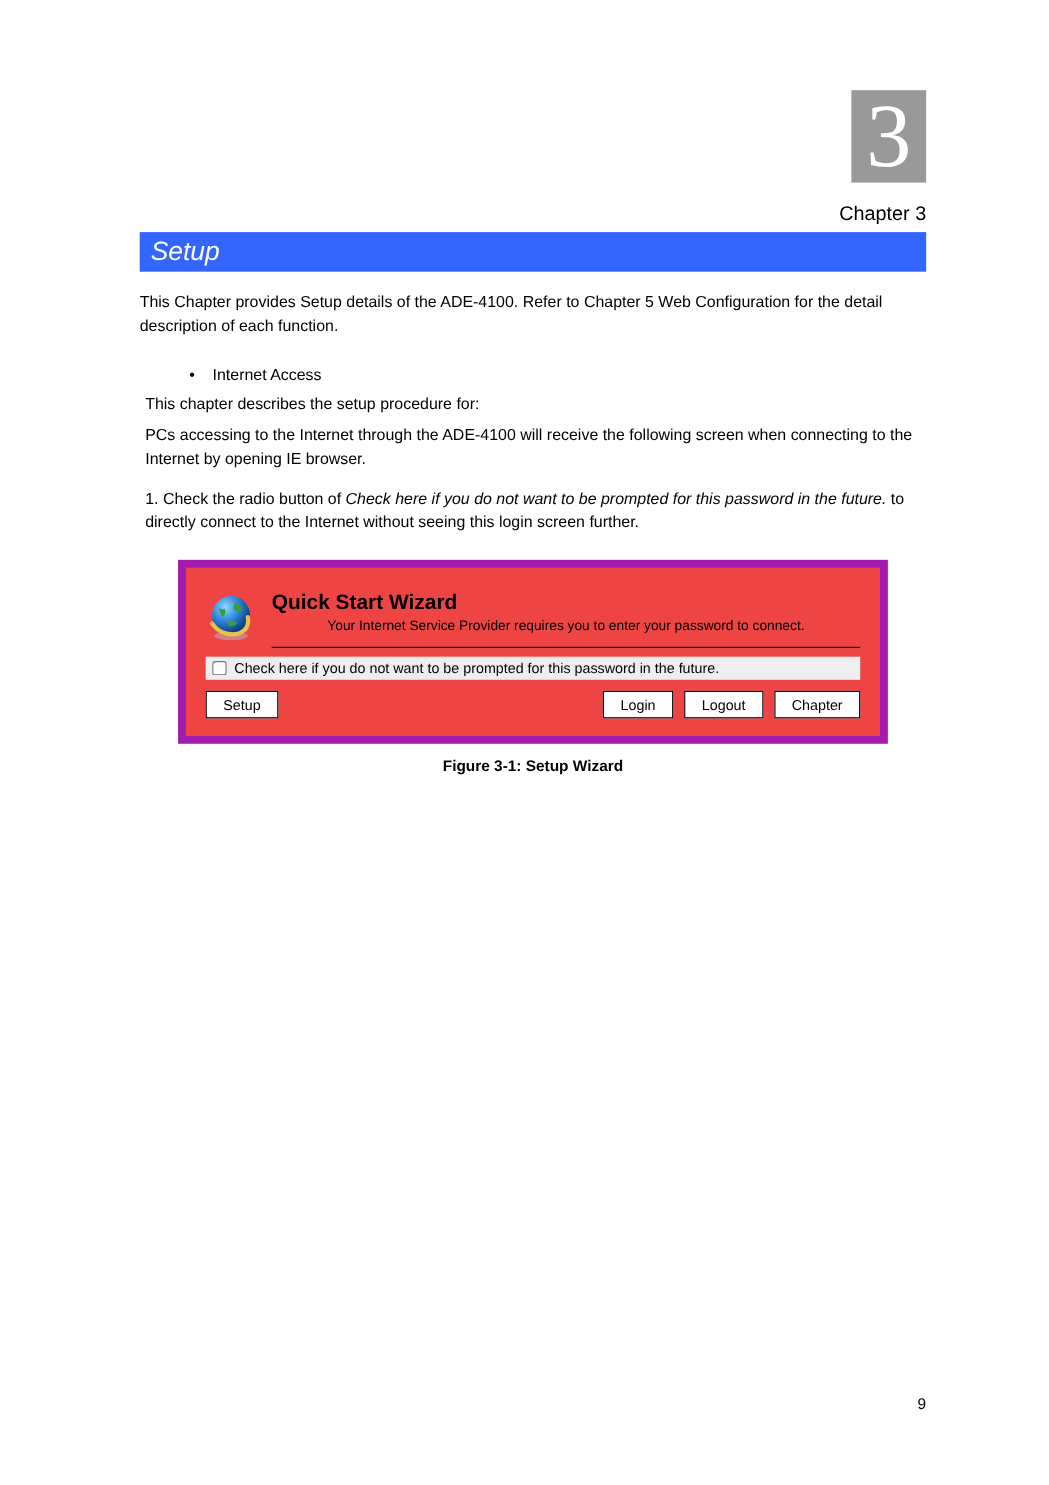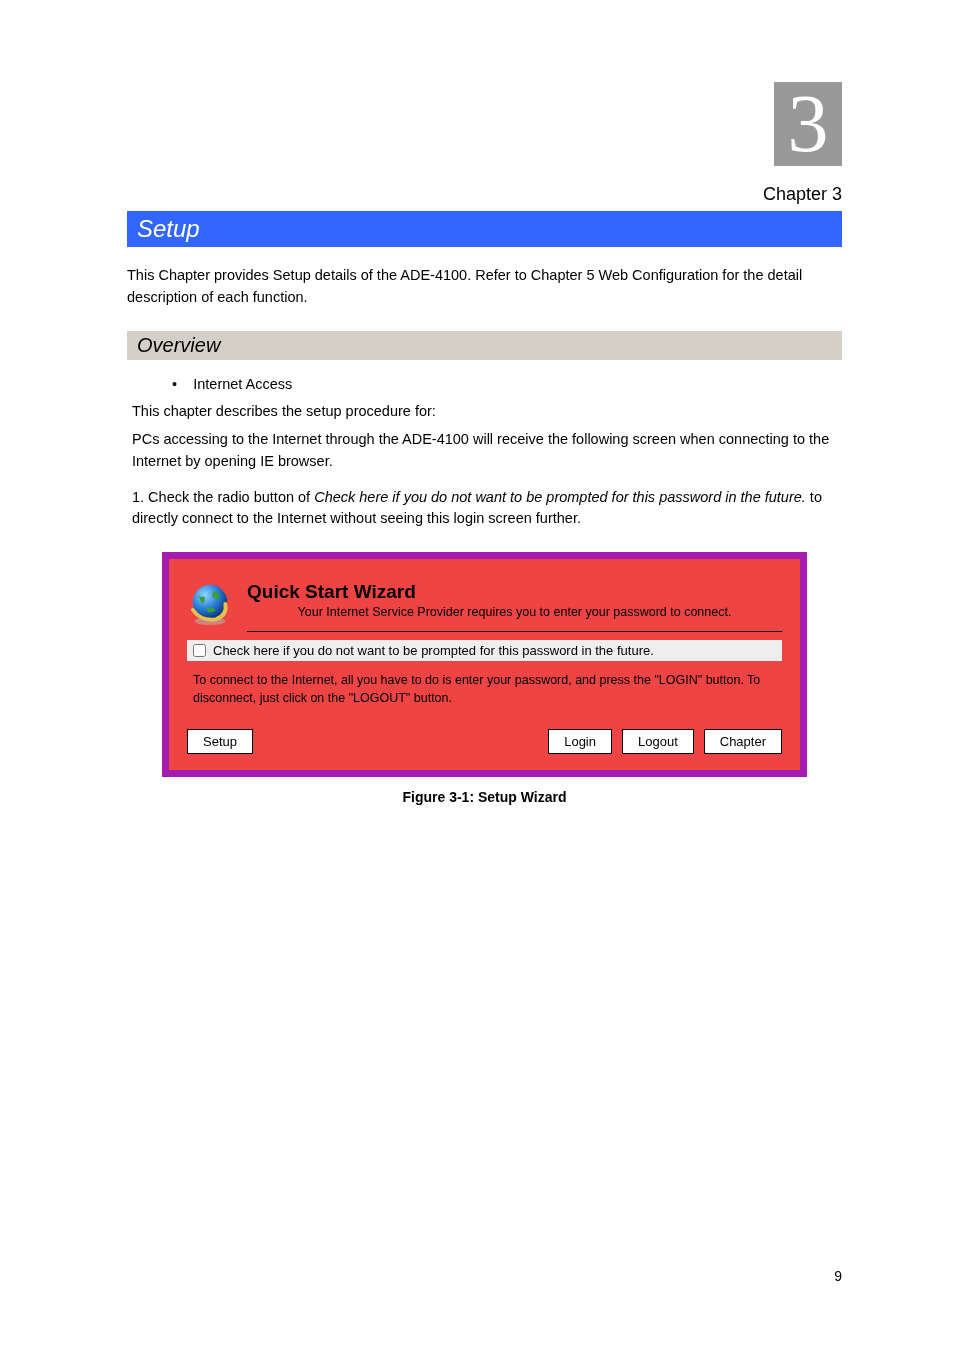--- a/index.html
+++ b/index.html
@@ -168,21 +168,20 @@
 <div class="chapter-label">Chapter 3</div>
 
 <div class="content">
 
   <div class="blue-bar">Setup</div>
 
   <div class="intro-text">
     <span>This Chapter provides Setup details of the ADE-4100. Refer to Chapter 5 Web Configuration for the detail description of each function.</span>
   </div>
 
-  <div class="gray-bar">Overview</div>
 
   <div class="section-text">
     <p style="margin-left:40px; margin-bottom:6px;">•&nbsp;&nbsp;&nbsp;&nbsp;<span>Internet Access</span></p>
     <p style="margin-bottom:6px;">This chapter describes the setup procedure for:</p>
     <p style="margin-bottom:14px;">PCs accessing to the Internet through the ADE-4100 will receive the following screen when connecting to the Internet by opening IE browser.</p>
   </div>
 
   <div class="num-item">
     <span>1.     Check the radio button of </span><span class="italic">Check here if you do not want to be prompted for this password in the future.</span><span> to directly connect to the Internet without seeing this login screen further.</span>
   </div>
@@ -208,21 +207,20 @@
         <div class="wizard-title">Quick Start Wizard</div>
         <div class="wizard-subtitle">Your Internet Service Provider requires you to enter your password to connect.</div>
       </div>
     </div>
 
     <div class="wizard-body">
       <label class="check-row">
         <input type="checkbox" style="">
         <span>Check here if you do not want to be prompted for this password in the future.</span>
       </label>
-      <div class="wizard-text">To connect to the Internet, all you have to do is enter your password, and press the "LOGIN" button. To disconnect, just click on the "LOGOUT" button.</div>
 
       <div class="wizard-buttons">
         <button class="wizard-btn">Setup</button>
         <span class="spacer"></span>
         <button class="wizard-btn">Login</button>
         <span class="btn-gap"></span>
         <button class="wizard-btn">Logout</button>
         <span class="btn-gap"></span>
         <button class="wizard-btn">Chapter</button>
       </div>

